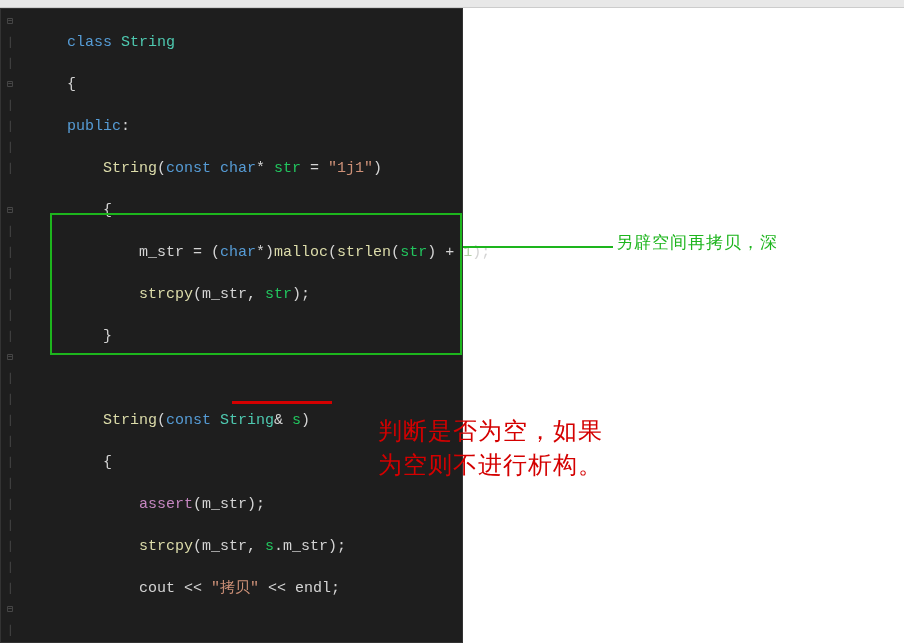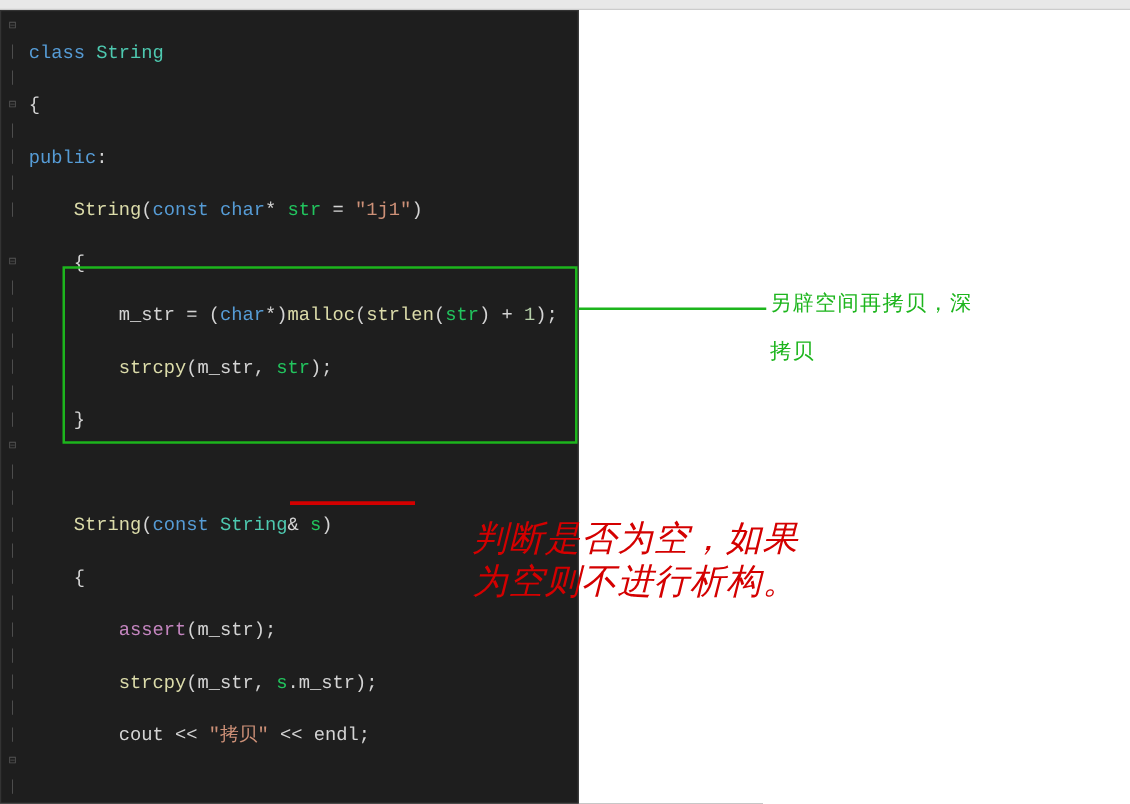--- a/index.html
+++ b/index.html
@@ -7,41 +7,41 @@
        font-family:"Consolas","Courier New",monospace; font-size:15px;
        overflow:hidden; }
 .toolbar { height:8px; background:#e8e8e8; border-bottom:1px solid #ccc; }
 .editor { position:relative; width:463px; height:635px; background:#1e1e1e;
           color:#d4d4d4; padding:2px 0 0 4px; line-height:21px;
           border:1px solid #333; }
 .gutter { position:absolute; left:0; top:2px; width:18px; color:#555;
           font-size:10px; text-align:center; }
 .gut { height:21px; line-height:21px; }
 .codearea { margin-left:18px; white-space:pre; }
-.ln { height:21px; }
+.ln { height:21px;margin-left:44px; }
 .kw { color:#569cd6; }
 .ty { color:#4ec9b0; }
 .fn { color:#dcdcaa; }
 .st { color:#ce9178; }
 .nm { color:#b5cea8; }
 .mc { color:#c586c0; }
 .gr { color:#22c55e; }
 .greenbox { position:absolute; left:50px; top:213px; width:412px;
             height:142px; border:2.5px solid #1db51d; pointer-events:none;
             z-index:5; }
 .greenline { position:absolute; left:463px; top:246px; width:150px;
              height:0; border-top:2px solid #1db51d; z-index:5; }
 .anno-green { position:absolute; left:616px; top:224px; color:#1db51d;
               font-family:"Microsoft YaHei","SimSun",sans-serif;
               font-size:17px; line-height:38px; letter-spacing:1px; }
 .redline { position:absolute; left:232px; top:401px; width:100px; height:0;
            border-top:3px solid #d40000; z-index:6; }
 .anno-red { position:absolute; left:378px; top:414px; color:#d40000;
             font-family:"Microsoft YaHei","SimSun",sans-serif;
-            font-size:28px; line-height:34px; letter-spacing:1px;font-style:italic; }
+            font-size:24px; line-height:34px; letter-spacing:1px; }
 </style>
 </head>
 <body>
 
 <div class="toolbar"></div>
 
 <div class="editor">
   <div class="gutter">
     <div class="gut">⊟</div>
     <div class="gut">│</div>
@@ -107,20 +107,19 @@
 
 
 
   </div>
 </div>
 
 <div class="greenbox"></div>
 <div class="greenline"></div>
 <div class="anno-green">
   <div>另辟空间再拷贝，深</div>
-  <div>拷贝</div>
 </div>
 
 <div class="redline"></div>
 <div class="anno-red">
   <div>判断是否为空，如果</div>
   <div>为空则不进行析构。</div>
 </div>
 
 </body></html>

